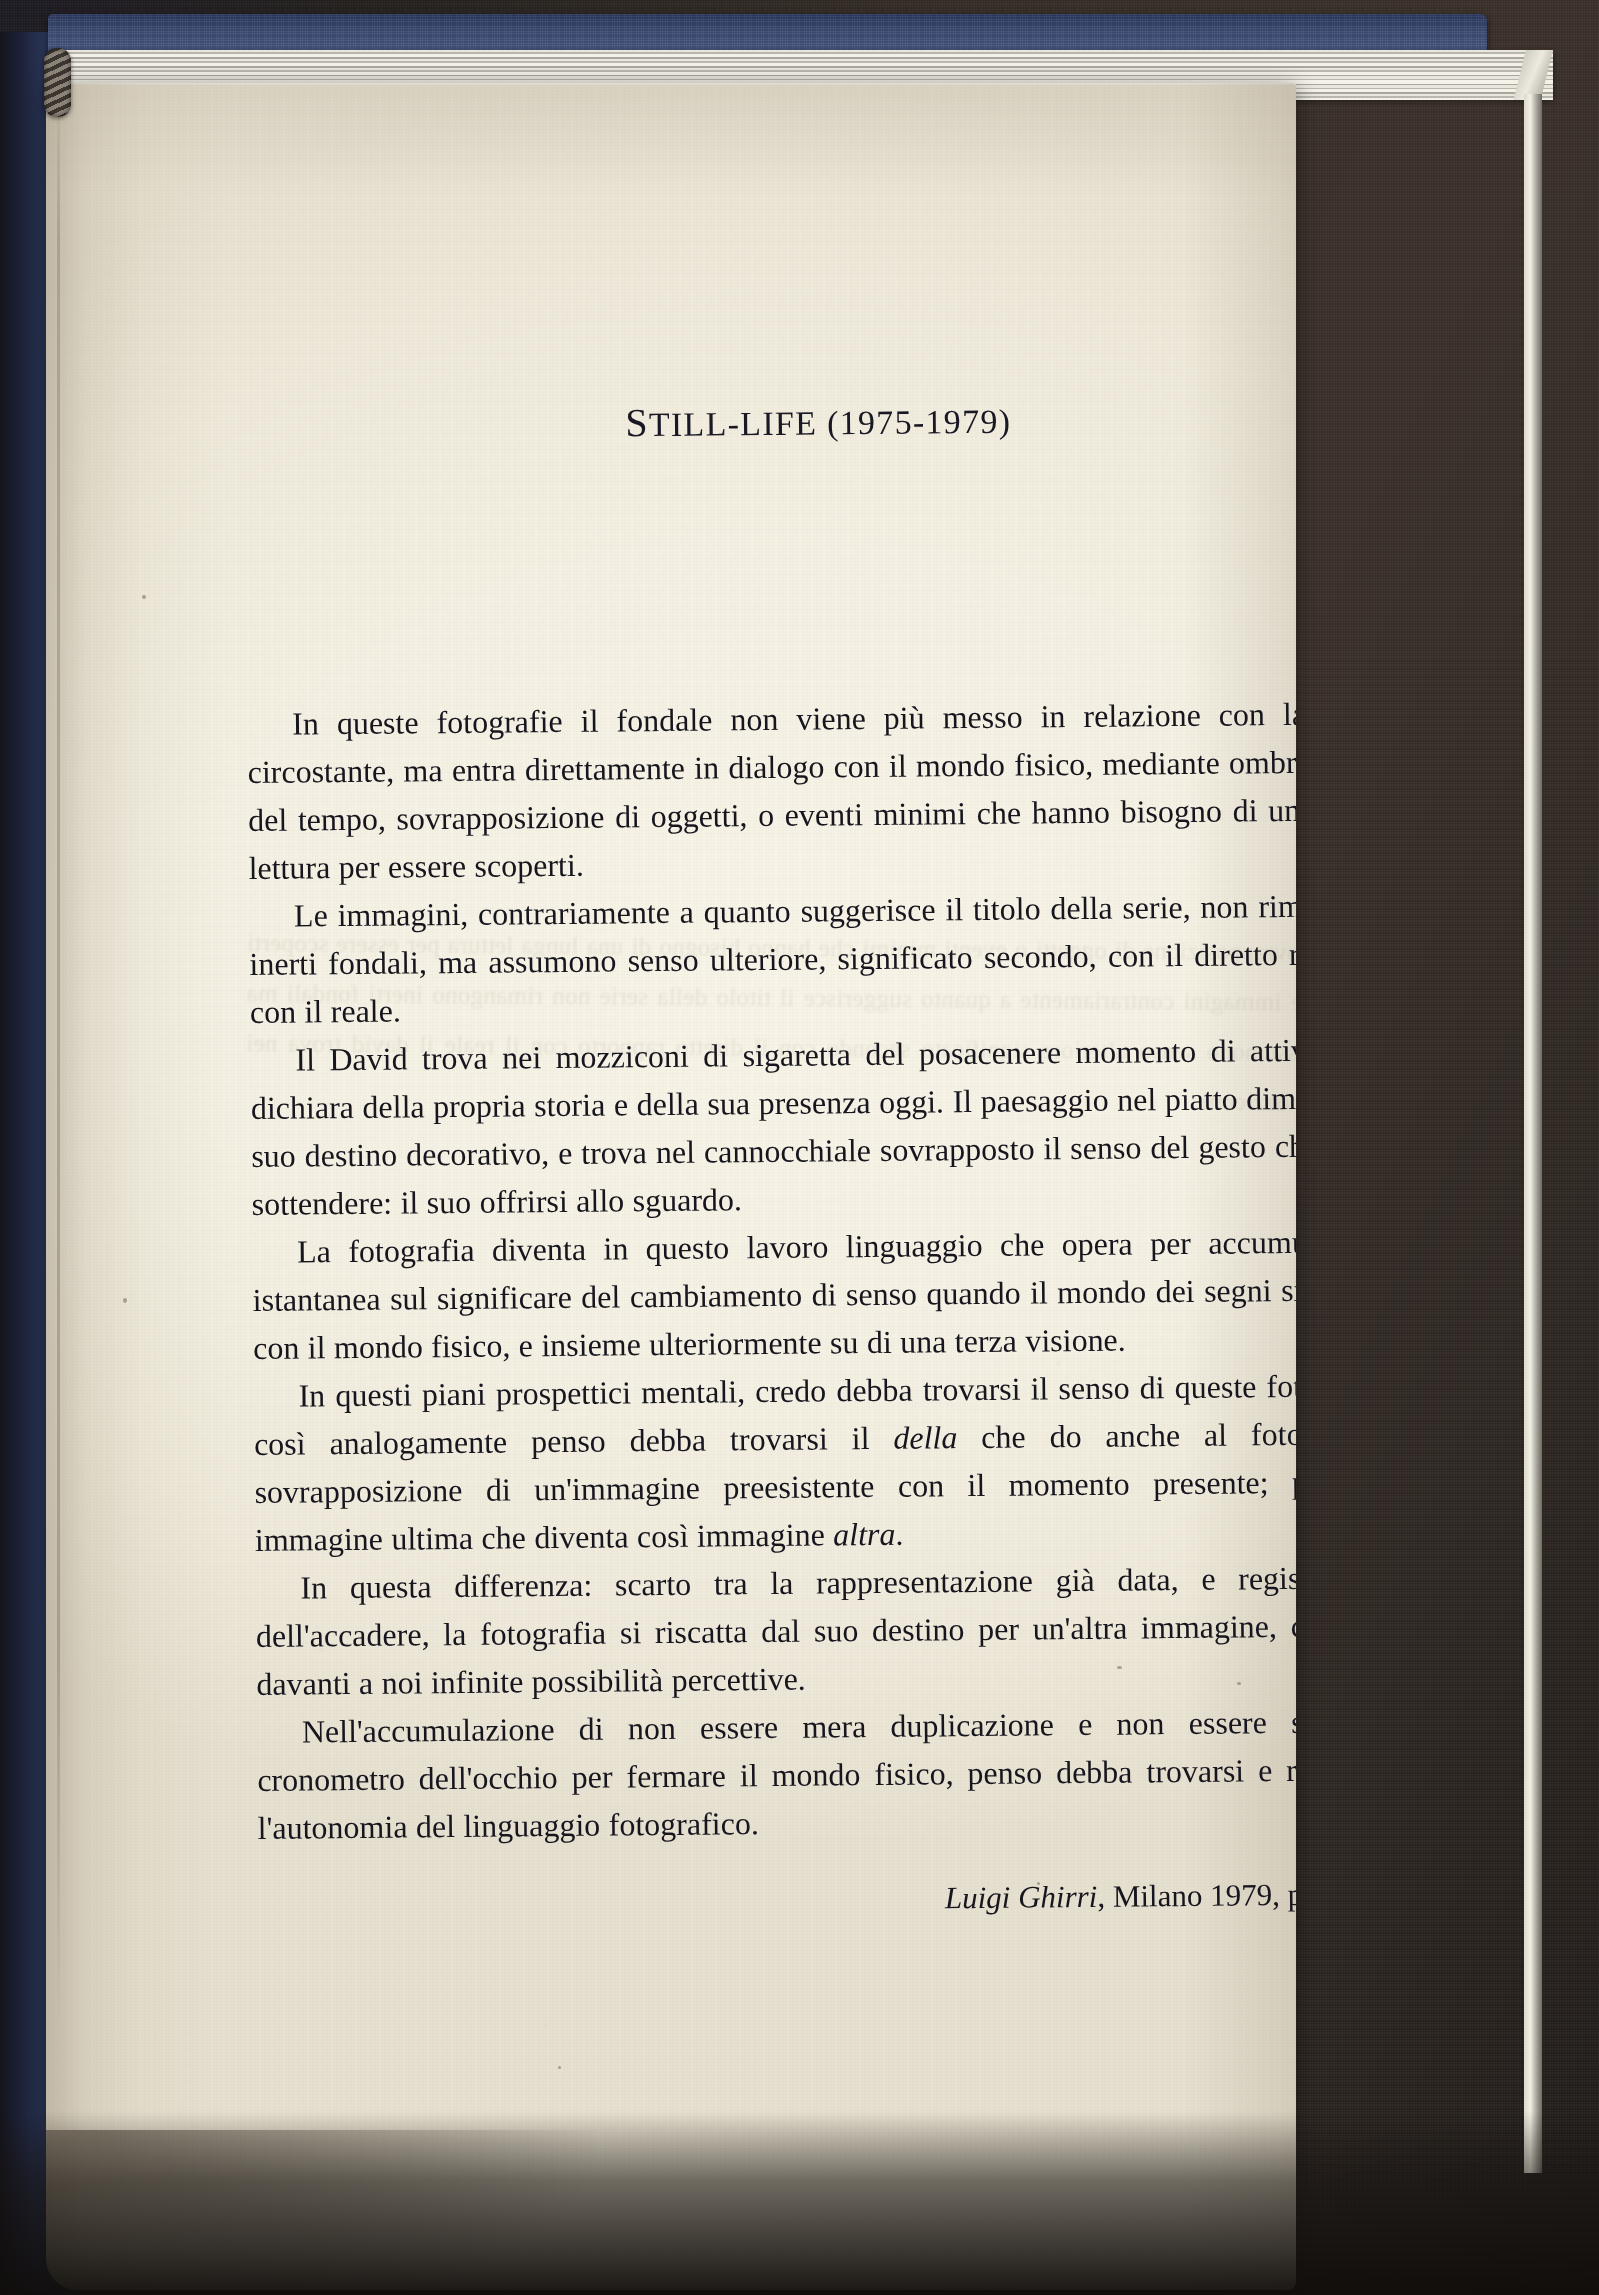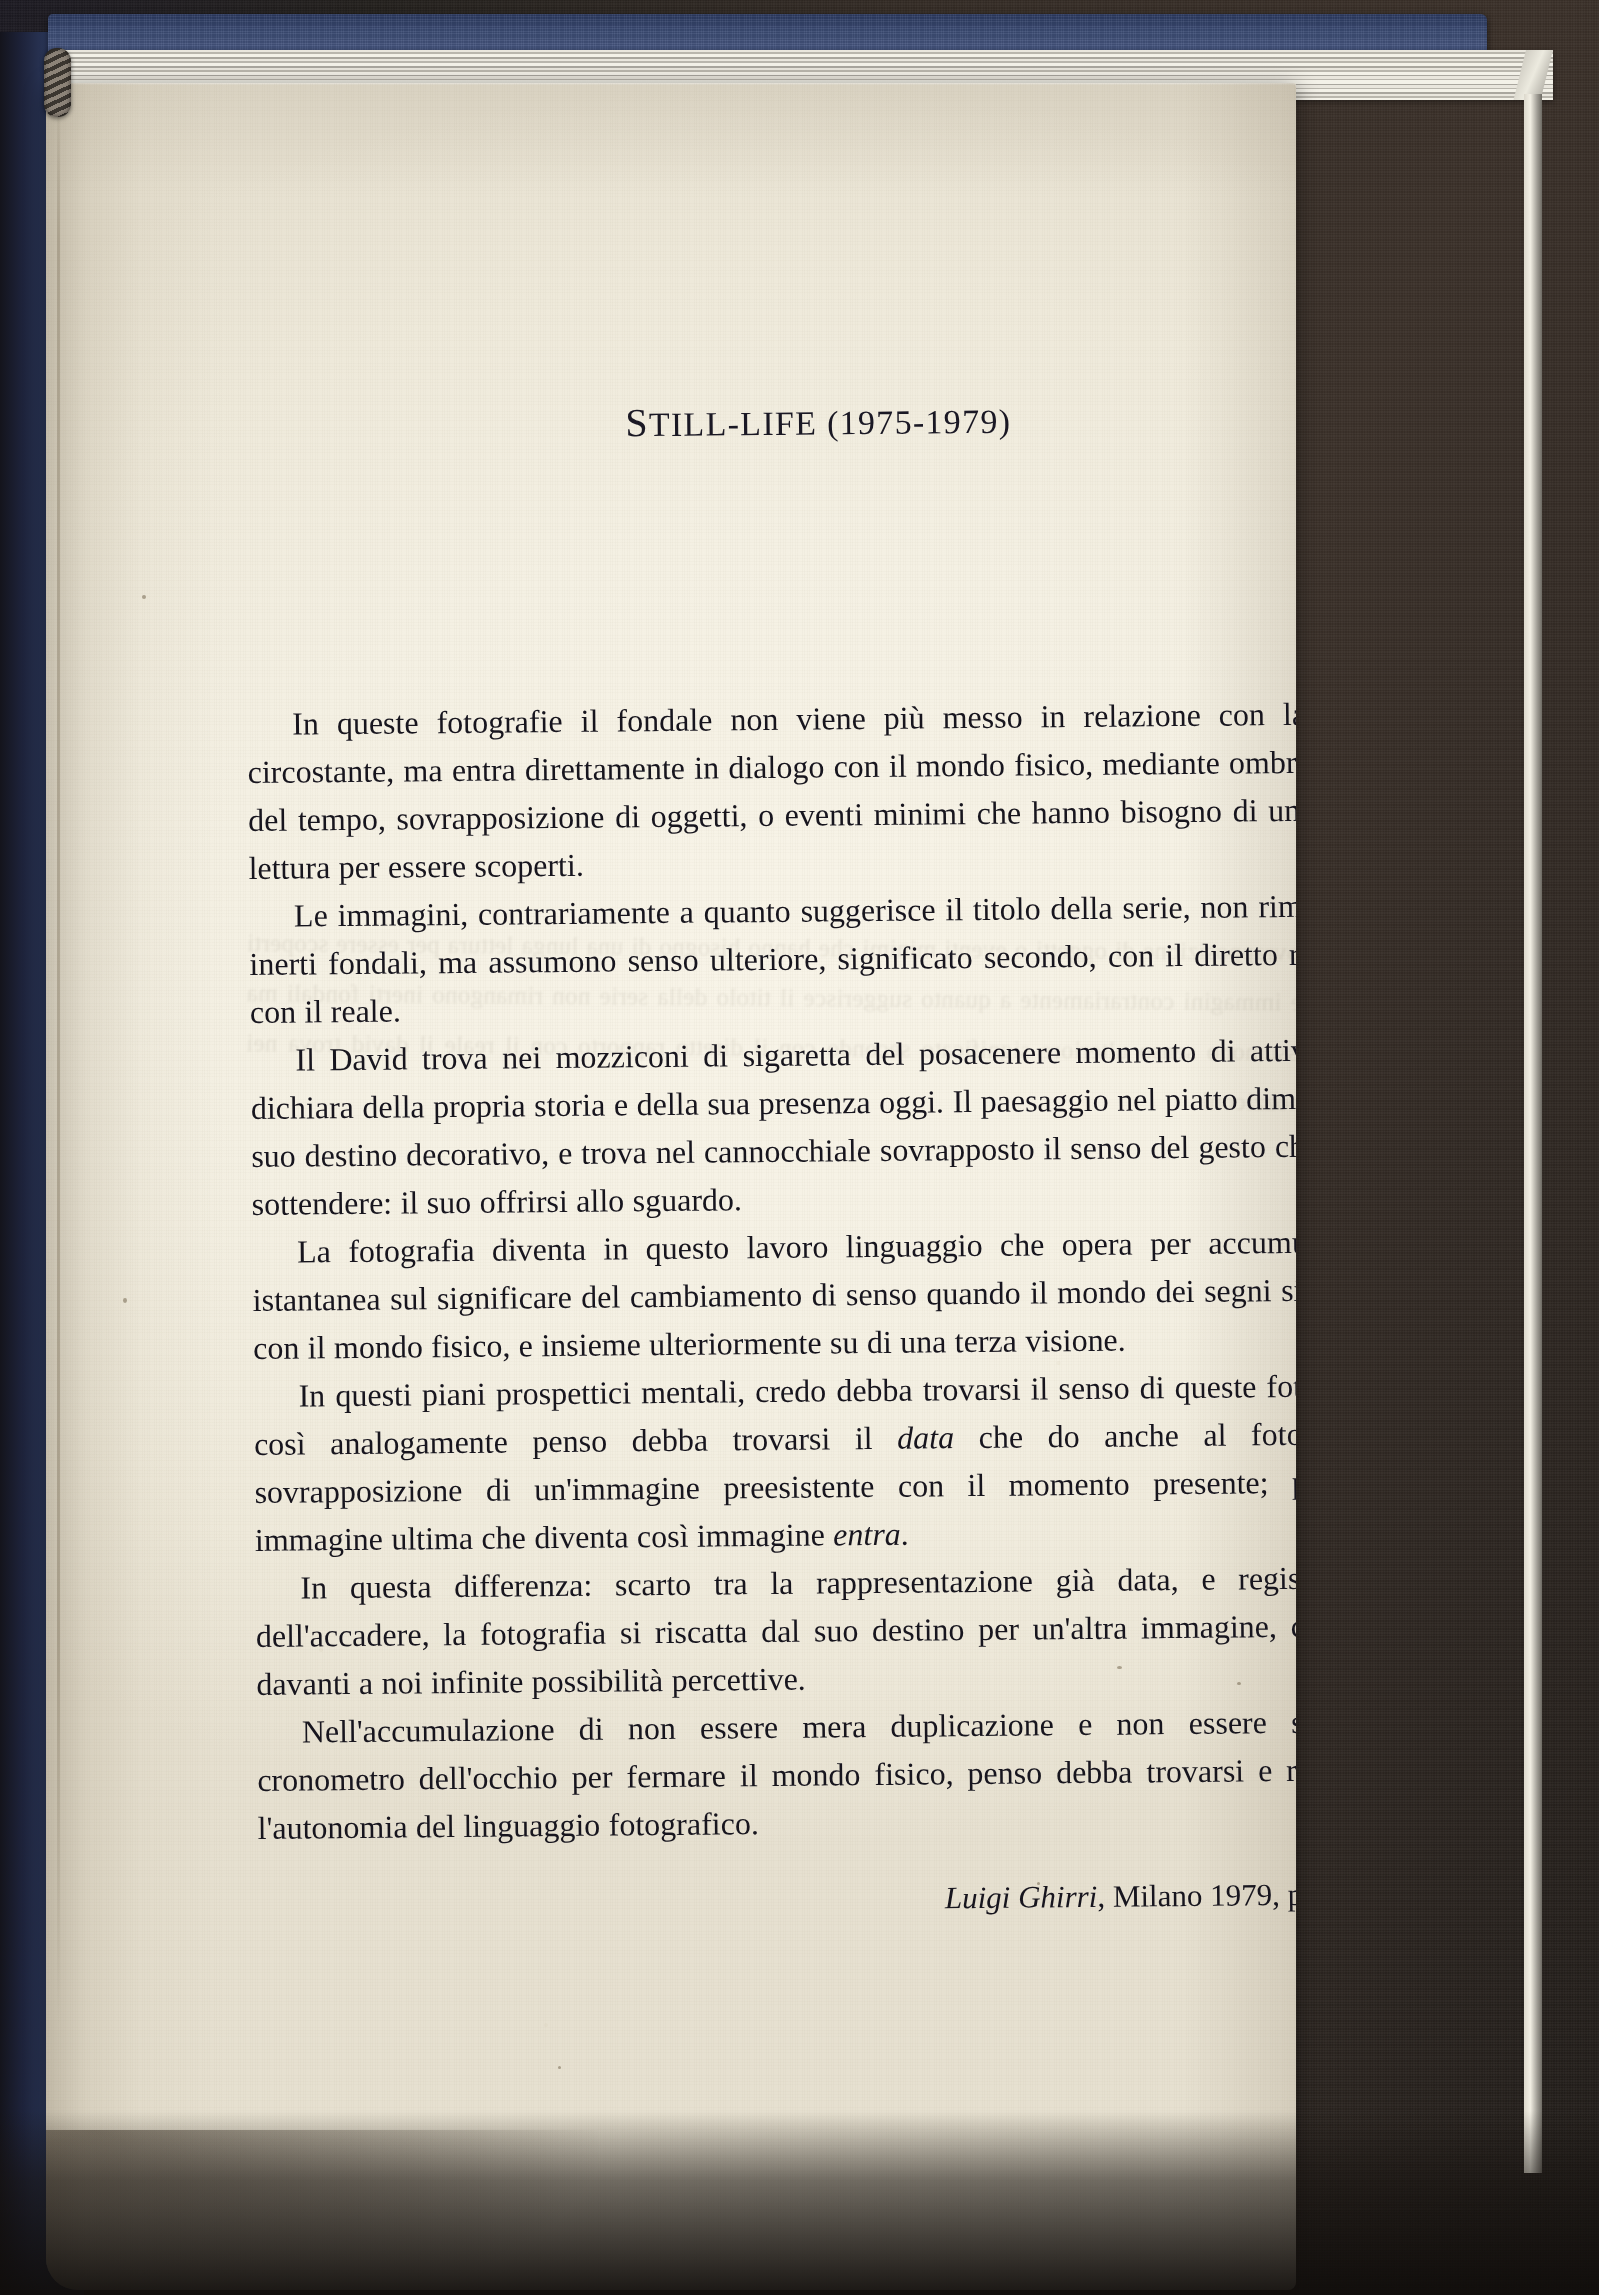--- a/index.html
+++ b/index.html
@@ -277,21 +277,21 @@
 
     <div class="content">
 
       <div class="title"><span class="cap">S</span><span>TILL-LIFE (1975-1979)</span></div>
 
       <div class="body">
         <p>In queste fotografie il fondale non viene più messo in relazione con la realtà circostante, ma entra direttamente in dialogo con il mondo fisico, mediante ombre, segni del tempo, sovrapposizione di oggetti, o eventi minimi che hanno bisogno di una lunga lettura per essere scoperti.</p>
         <p>Le immagini, contrariamente a quanto suggerisce il titolo della serie, non rimangono inerti fondali, ma assumono senso ulteriore, significato secondo, con il diretto rapporto con il reale.</p>
         <p>Il David trova nei mozziconi di sigaretta del posacenere momento di attivazione, dichiara della propria storia e della sua presenza oggi. Il paesaggio nel piatto dimentica il suo destino decorativo, e trova nel cannocchiale sovrapposto il senso del gesto che vuole sottendere: il suo offrirsi allo sguardo.</p>
         <p>La fotografia diventa in questo lavoro linguaggio che opera per accumulazione istantanea sul significare del cambiamento di senso quando il mondo dei segni si integra con il mondo fisico, e insieme ulteriormente su di una terza visione.</p>
-        <p>In questi piani prospettici mentali, credo debba trovarsi il senso di queste fotografie; così analogamente penso debba trovarsi il <em>data</em> che do anche al fotografare: sovrapposizione di un'immagine preesistente con il momento presente; per una immagine ultima che diventa così immagine <em>entra</em>.</p>
+        <p>In questi piani prospettici mentali, credo debba trovarsi il senso di queste fotografie; così analogamente penso debba trovarsi il <em>della</em> che do anche al fotografare: sovrapposizione di un'immagine preesistente con il momento presente; per una immagine ultima che diventa così immagine <em>altra</em>.</p>
         <p>In questa differenza: scarto tra la rappresentazione già data, e registrazione dell'accadere, la fotografia si riscatta dal suo destino per un'altra immagine, che apre davanti a noi infinite possibilità percettive.</p>
         <p>Nell'accumulazione di non essere mera duplicazione e non essere semplice cronometro dell'occhio per fermare il mondo fisico, penso debba trovarsi e ricercarsi l'autonomia del linguaggio fotografico.</p>
       </div>
 
       <div class="attribution" style="top: 1804px;"><span class="name">Luigi Ghirri</span><span>, Milano 1979, pp. 86-87</span></div>
 
     </div>
   </div>
 
   <div class="bottom-shadow"></div>

